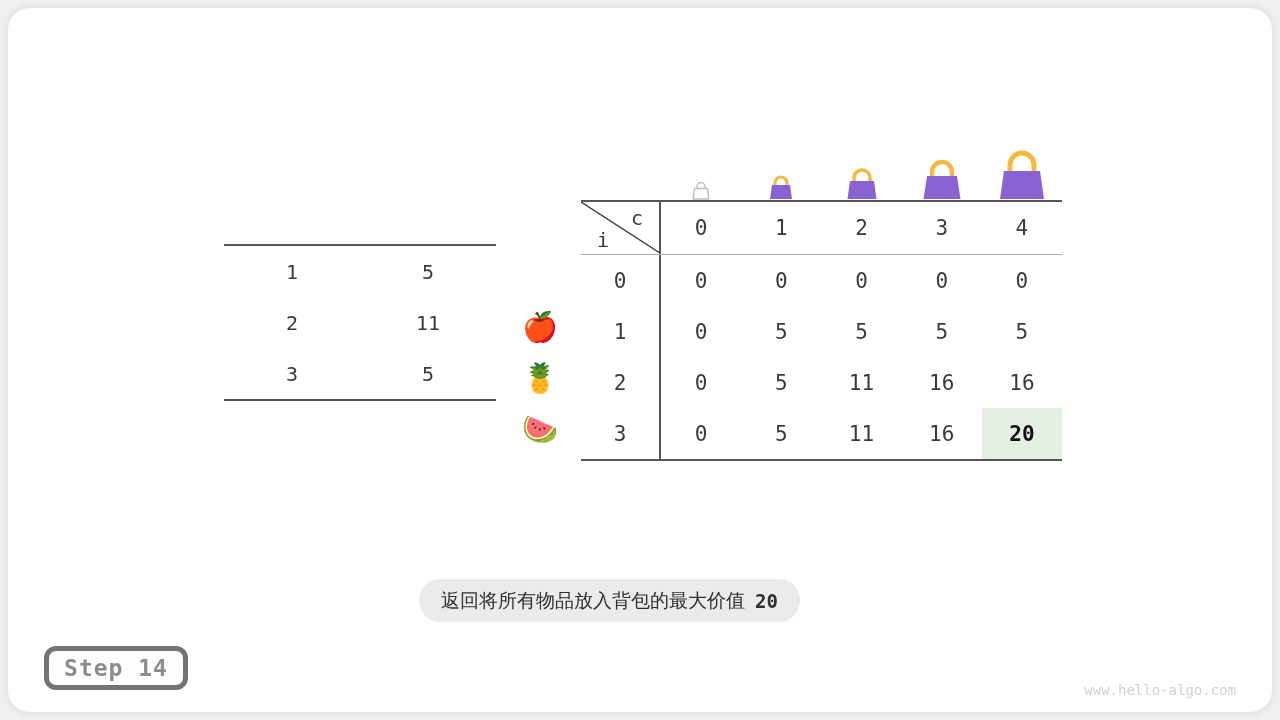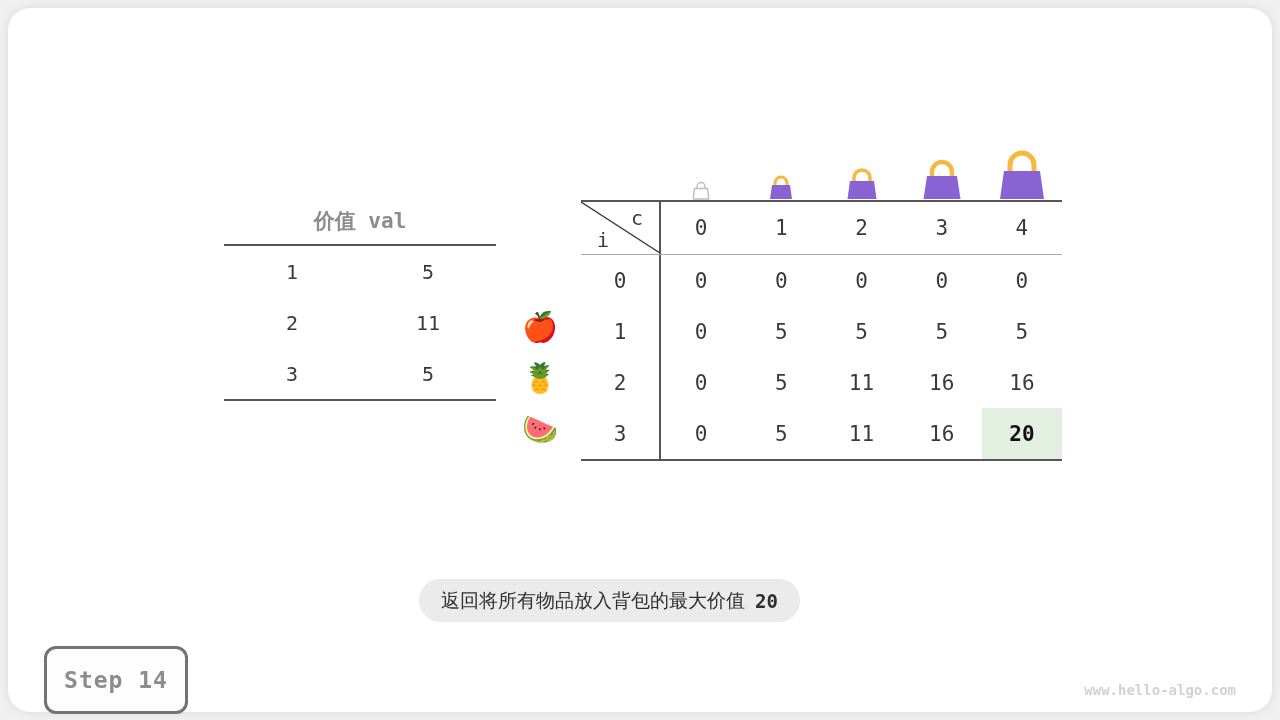--- a/index.html
+++ b/index.html
@@ -212,22 +212,22 @@
     margin-left: 10px;
     font-family: "DejaVu Sans Mono", monospace;
   }
 
   
   .step-badge {
     position: absolute;
     left: 36px;
     top: 638px;
     width: 144px;
-    height: 68px;
-    border: 3px solid #737373;
+    height: 44px;
+    border: 5px solid #737373;
     border-radius: 12px;
     display: flex;
     align-items: center;
     justify-content: center;
     box-sizing: border-box;
     background: #fdfdfd;
   }
   .step-txt {
     font-size: 23px;
     font-weight: bold;
@@ -237,33 +237,29 @@
   }
 
   
   .watermark {
     position: absolute;
     right: 36px;
     top: 674px;
     font-size: 14px;
     color: #d2d2d2;
     font-family: "DejaVu Sans Mono", monospace;
-    font-weight: bold;
   }
 </style>
 </head>
 <body>
 
 <div class="page-card">
 
   <div class="items-table">
     <div class="items-head">
-      <div class="col-v">
-        <span class="hd-txt">价值 val</span>
-      </div>
     </div>
     <div class="items-row">
       <div class="col-w">
         <span class="num">1</span>
       </div>
       <div class="col-v">
         <span class="num">5</span>
       </div>
     </div>
     <div class="items-row">

